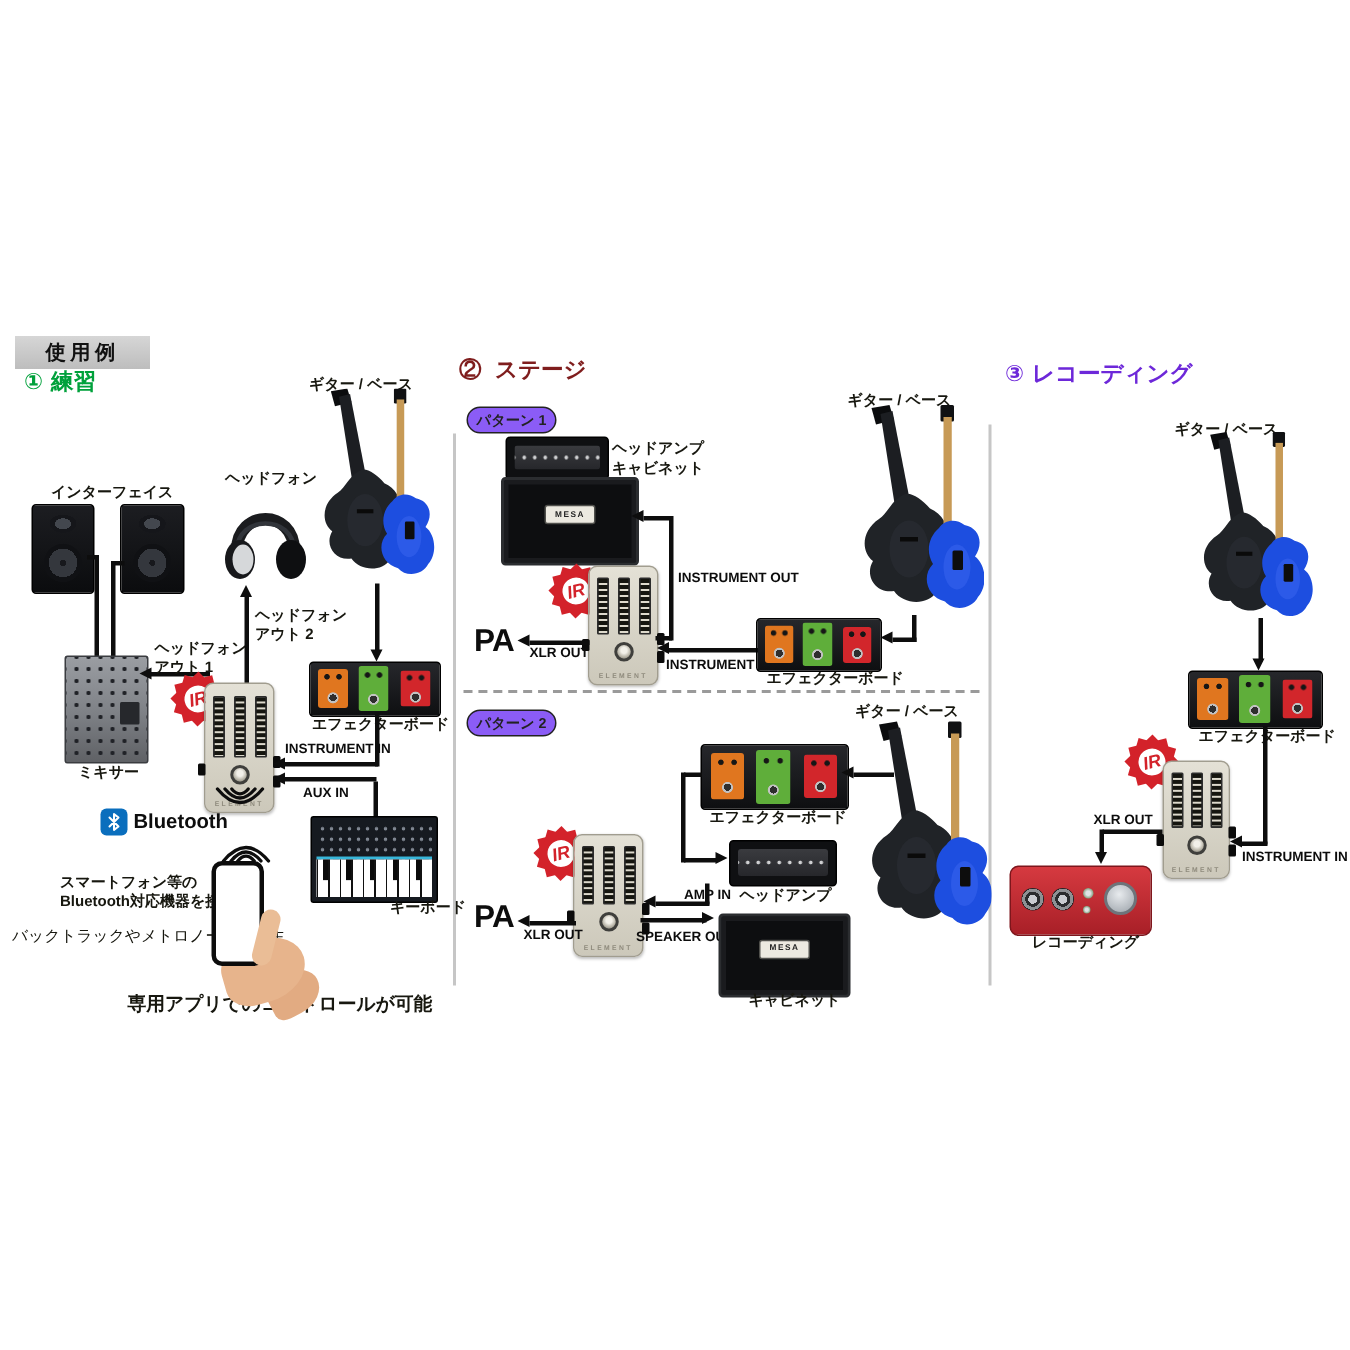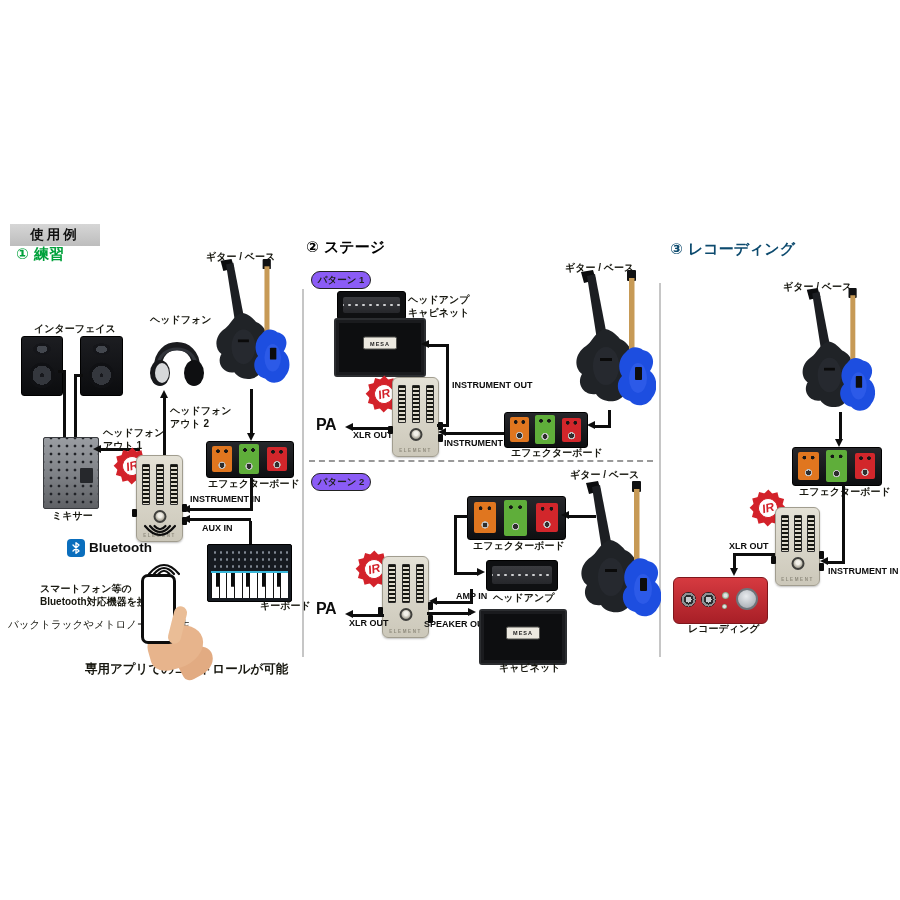--- a/index.html
+++ b/index.html
@@ -3,24 +3,24 @@
 <meta charset="utf-8">
 <style>
   html,body{margin:0;padding:0;background:#fff;}
   #stage{position:relative;width:900px;height:900px;background:#fff;overflow:hidden;
          font-family:"Liberation Sans","DejaVu Sans",sans-serif;}
   .abs{position:absolute;}
   
   .jl{font-size:10px;line-height:1.3;font-weight:700;color:#17170f;white-space:nowrap;}
   .pre{white-space:pre-line;}
   .io{font-size:9px;line-height:1;font-weight:700;color:#0c0c0c;white-space:nowrap;}
-  .pa{font-size:16px;line-height:1;font-weight:800;color:#0d0d0d;letter-spacing:-0.5px;}
+  .pa{font-size:21px;line-height:1;font-weight:800;color:#0d0d0d;letter-spacing:-0.5px;}
   .heading{font-size:15px;line-height:1;font-weight:700;white-space:nowrap;font-family:"DejaVu Sans","Liberation Sans",sans-serif;text-align:center;}
-  .hd-green{color:#00a13b;} .hd-red{color:#000000;} .hd-blue:{color:#1d2088;}
-  .hd-blue{color:#0c4a6e;}
+  .hd-green{color:#00a13b;} .hd-red{color:#7f1d1d;font-family:Liberation Mono, monospace;} .hd-blue:{color:#1d2088;}
+  .hd-blue{color:#6d28d9;}
   .usagebox{width:90px;height:22px;background:linear-gradient(180deg,#d6d6d6,#bdbdbd);
             display:flex;align-items:center;justify-content:center;
             font-size:13.5px;font-weight:700;color:#111;letter-spacing:3px;}
   .pill{width:58px;height:16px;border:1.5px solid #222;border-radius:9px;background:#8b5cf6;
         display:flex;align-items:center;justify-content:center;
         font-size:9.5px;font-weight:700;color:#222;}
   
   .vsep{width:2px;background:#c6c6c6;}
   .dash{border-top:2px dashed #9a9a9a;height:0;}
   

